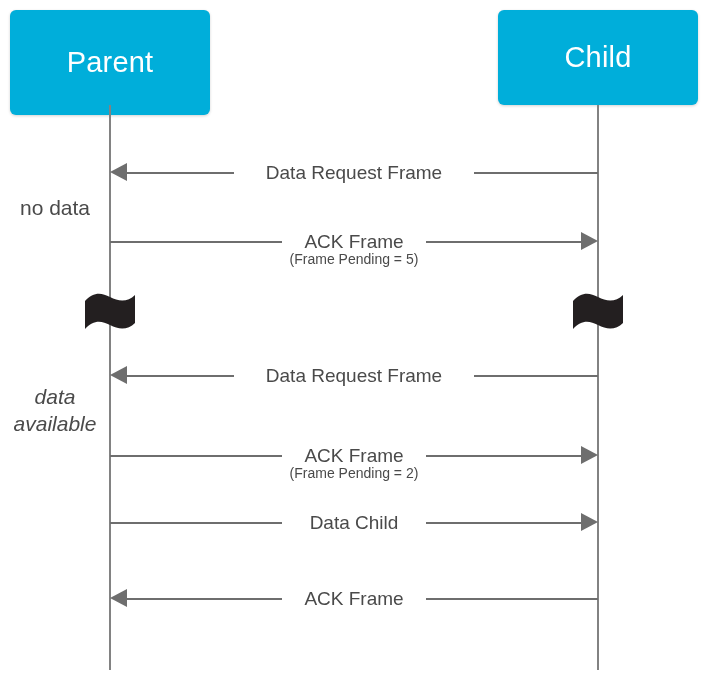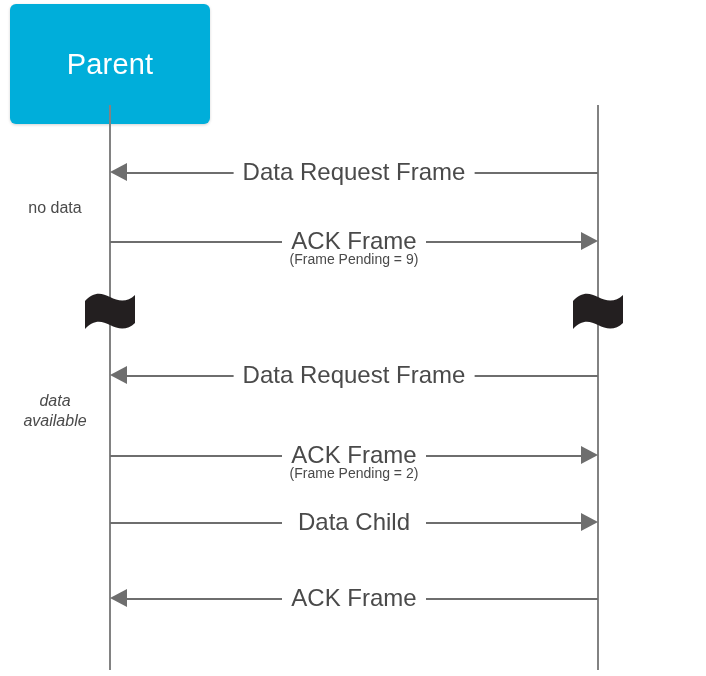--- a/index.html
+++ b/index.html
@@ -54,21 +54,21 @@
     height: 2px;
     background: #6e6e6e;
   }
   .msg-label {
     position: absolute;
     top: 0;
     transform: translate(-50%, -50%);
     background: #ffffff;
     padding: 0 9px;
     white-space: nowrap;
-    font-size: 24px;
+    font-size: 19px;
     color: #4a4a4a;
     line-height: 1;
     user-select: none;
   }
   .msg-sublabel {
     position: absolute;
     transform: translate(-50%, 0);
     white-space: nowrap;
     font-size: 14px;
     color: #4a4a4a;
@@ -91,58 +91,61 @@
   .arrowhead.left {
     border-top: 9px solid transparent;
     border-bottom: 9px solid transparent;
     border-right: 17px solid #6e6e6e;
   }
   
   .side-note {
     position: absolute;
     transform: translate(-50%, -50%);
     text-align: center;
-    font-size: 16px;
+    font-size: 21px;
     color: #4a4a4a;
     line-height: 1.28;
     white-space: pre-line;
     user-select: none;
   }
   
   .break-flag {
     position: absolute;
     transform: translate(-50%, -50%);
     line-height: 0;
   }
 </style>
 </head>
 <body>
 
 <div id="diagram-root" style="width: 706px; height: 676px; background: rgb(255, 255, 255);">
 
-  <div class="actor-box" id="actor-parent" style="left: 10px; top: 4px; width: 200px; height: 120px; background: rgb(0, 174, 218);">
+  <div class="actor-box" id="actor-parent" style="left: 10px; top: 10px; width: 200px; height: 105px; background: rgb(0, 174, 218);">
     <span class="actor-label" style="color: rgb(255, 255, 255);">Parent</span>
+  </div>
+  <div class="actor-box" id="actor-child" style="left: 498px; top: 10px; width: 200px; height: 95px; background: rgb(0, 174, 218);">
+    <span class="actor-label" style="color: rgb(255, 255, 255);">Child</span>
   </div>
 
   <div class="lifeline" id="lifeline-parent" style="left: 109px; top: 105px; height: 565px; background: rgb(130, 130, 130);"></div>
   <div class="lifeline" id="lifeline-child" style="left: 597px; top: 105px; height: 565px; background: rgb(130, 130, 130);"></div>
 
   <div id="messages-layer">
       <div class="message" style="left: 0px; top: 172px;">
         <div class="msg-seg" style="left: 127px; width: 106.617px; background: rgb(110, 110, 110);"></div>
         <div class="msg-seg" style="left: 474.383px; width: 123.617px; background: rgb(110, 110, 110);"></div>
         <span class="msg-label" style="color: rgb(74, 74, 74); left: 354px;">Data Request Frame</span>
         <div class="arrowhead left" style="left: 110px; border-right-color: rgb(110, 110, 110);"></div>
       </div>
       <div class="message" style="left: 0px; top: 241px;">
         <div class="msg-seg" style="left: 110px; width: 172.32px; background: rgb(110, 110, 110);"></div>
         <div class="msg-seg" style="left: 425.68px; width: 155.32px; background: rgb(110, 110, 110);"></div>
         <span class="msg-label" style="color: rgb(74, 74, 74); left: 354px;">ACK Frame</span>
         <div class="arrowhead right" style="left: 581px; border-left-color: rgb(110, 110, 110);"></div>
-        <div class="msg-sublabel" style="color: rgb(74, 74, 74); left: 354px; top: 11px;">(Frame Pending = 9)</div>
+        <div class="msg-sublabel" style="color: rgb(74, 74, 74); left: 354px; top: 11px;">(Frame Pending = 5)</div>
       </div>
       <div class="message" style="left: 0px; top: 375px;">
         <div class="msg-seg" style="left: 127px; width: 106.617px; background: rgb(110, 110, 110);"></div>
         <div class="msg-seg" style="left: 474.383px; width: 123.617px; background: rgb(110, 110, 110);"></div>
         <span class="msg-label" style="color: rgb(74, 74, 74); left: 354px;">Data Request Frame</span>
         <div class="arrowhead left" style="left: 110px; border-right-color: rgb(110, 110, 110);"></div>
       </div>
       <div class="message" style="left: 0px; top: 455px;">
         <div class="msg-seg" style="left: 110px; width: 172.32px; background: rgb(110, 110, 110);"></div>
         <div class="msg-seg" style="left: 425.68px; width: 155.32px; background: rgb(110, 110, 110);"></div>

